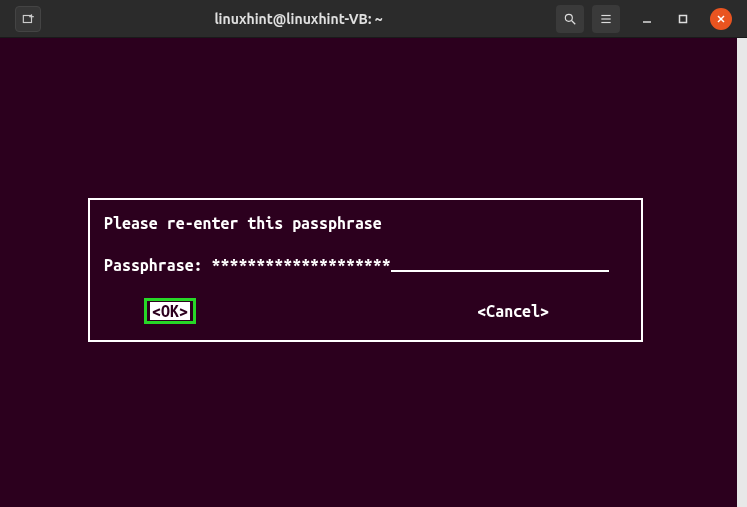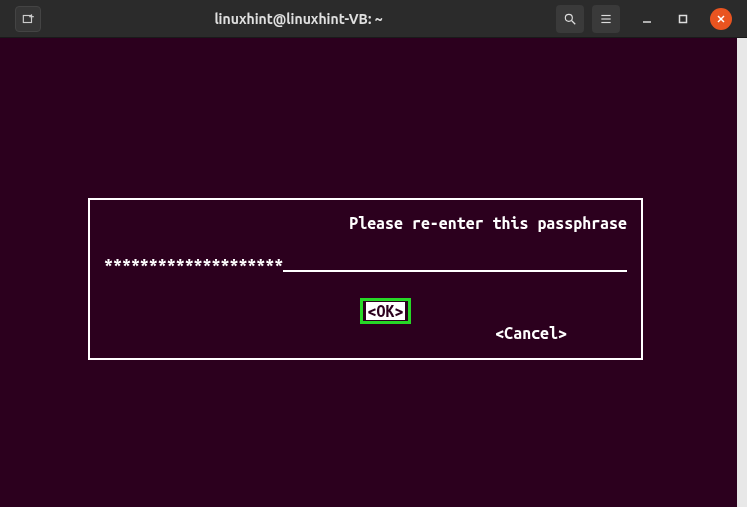--- a/index.html
+++ b/index.html
@@ -93,43 +93,41 @@
       width: 10px;
       height: 100%;
       background: #e8e8e8;
     }
     .dialog {
       position: absolute;
       left: 88px;
       top: 160px;
       width: 555px;
       border: 2px solid #fff;
-      padding: 14px 14px 16px 14px;
+      padding: 14px 32px 16px 14px;
       color: #fff;
       font-size: 16px;
       font-weight: bold;
       background: transparent;
-      text-align: right;
     }
     .dialog-prompt { margin-bottom: 24px; }
     .passphrase-line {
       display: flex;
       margin-bottom: 24px;
       white-space: pre;
     }
     .passphrase-underline {
       flex: 1;
       border-bottom: 2px solid #fff;
       height: 16px;
       margin-left: 0;
     }
     .dialog-buttons {
       display: flex;
       align-items: center;
-      flex-direction: column;
     }
     .ok-highlight {
       margin-left: 40px;
       border: 3px solid #27d827;
       padding: 1px 3px;
       display: inline-block;
     }
     .ok-btn {
       background: #fff;
       color: #2c001e;
@@ -191,21 +189,21 @@
     </div>
   </div>
 </div>
 
 <div class="terminal-body">
   <div class="scrollbar"></div>
 
   <div class="dialog">
     <div class="dialog-prompt">Please re-enter this passphrase</div>
     <div class="passphrase-line">
-      <span>********************</span><span class="passphrase-underline"></span>
+      <span>Passphrase: </span><span>********************</span><span class="passphrase-underline"></span>
     </div>
     <div class="dialog-buttons">
       <span class="ok-highlight">
         <span class="ok-btn">&lt;OK&gt;</span>
       </span>
       <span class="cancel-btn">&lt;Cancel&gt;</span>
     </div>
   </div>
 </div>
 

